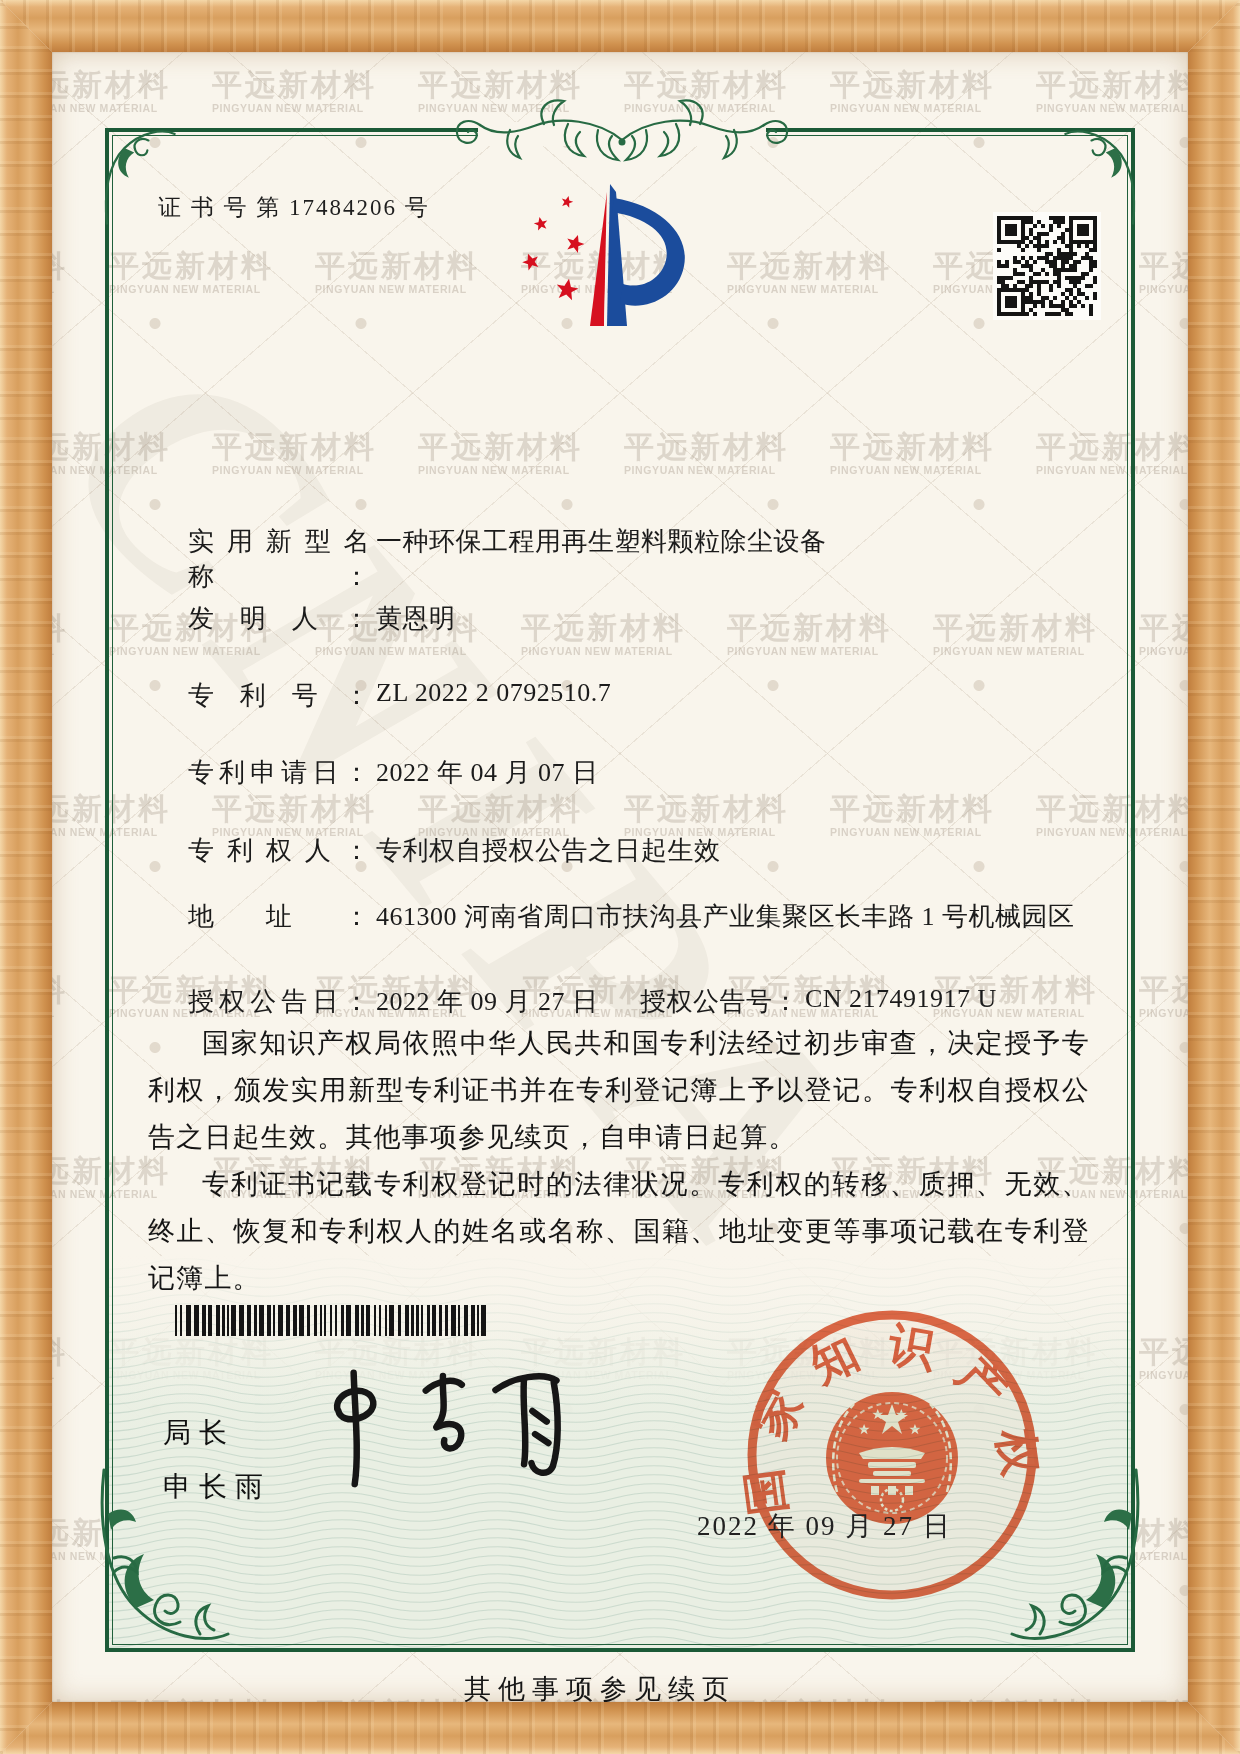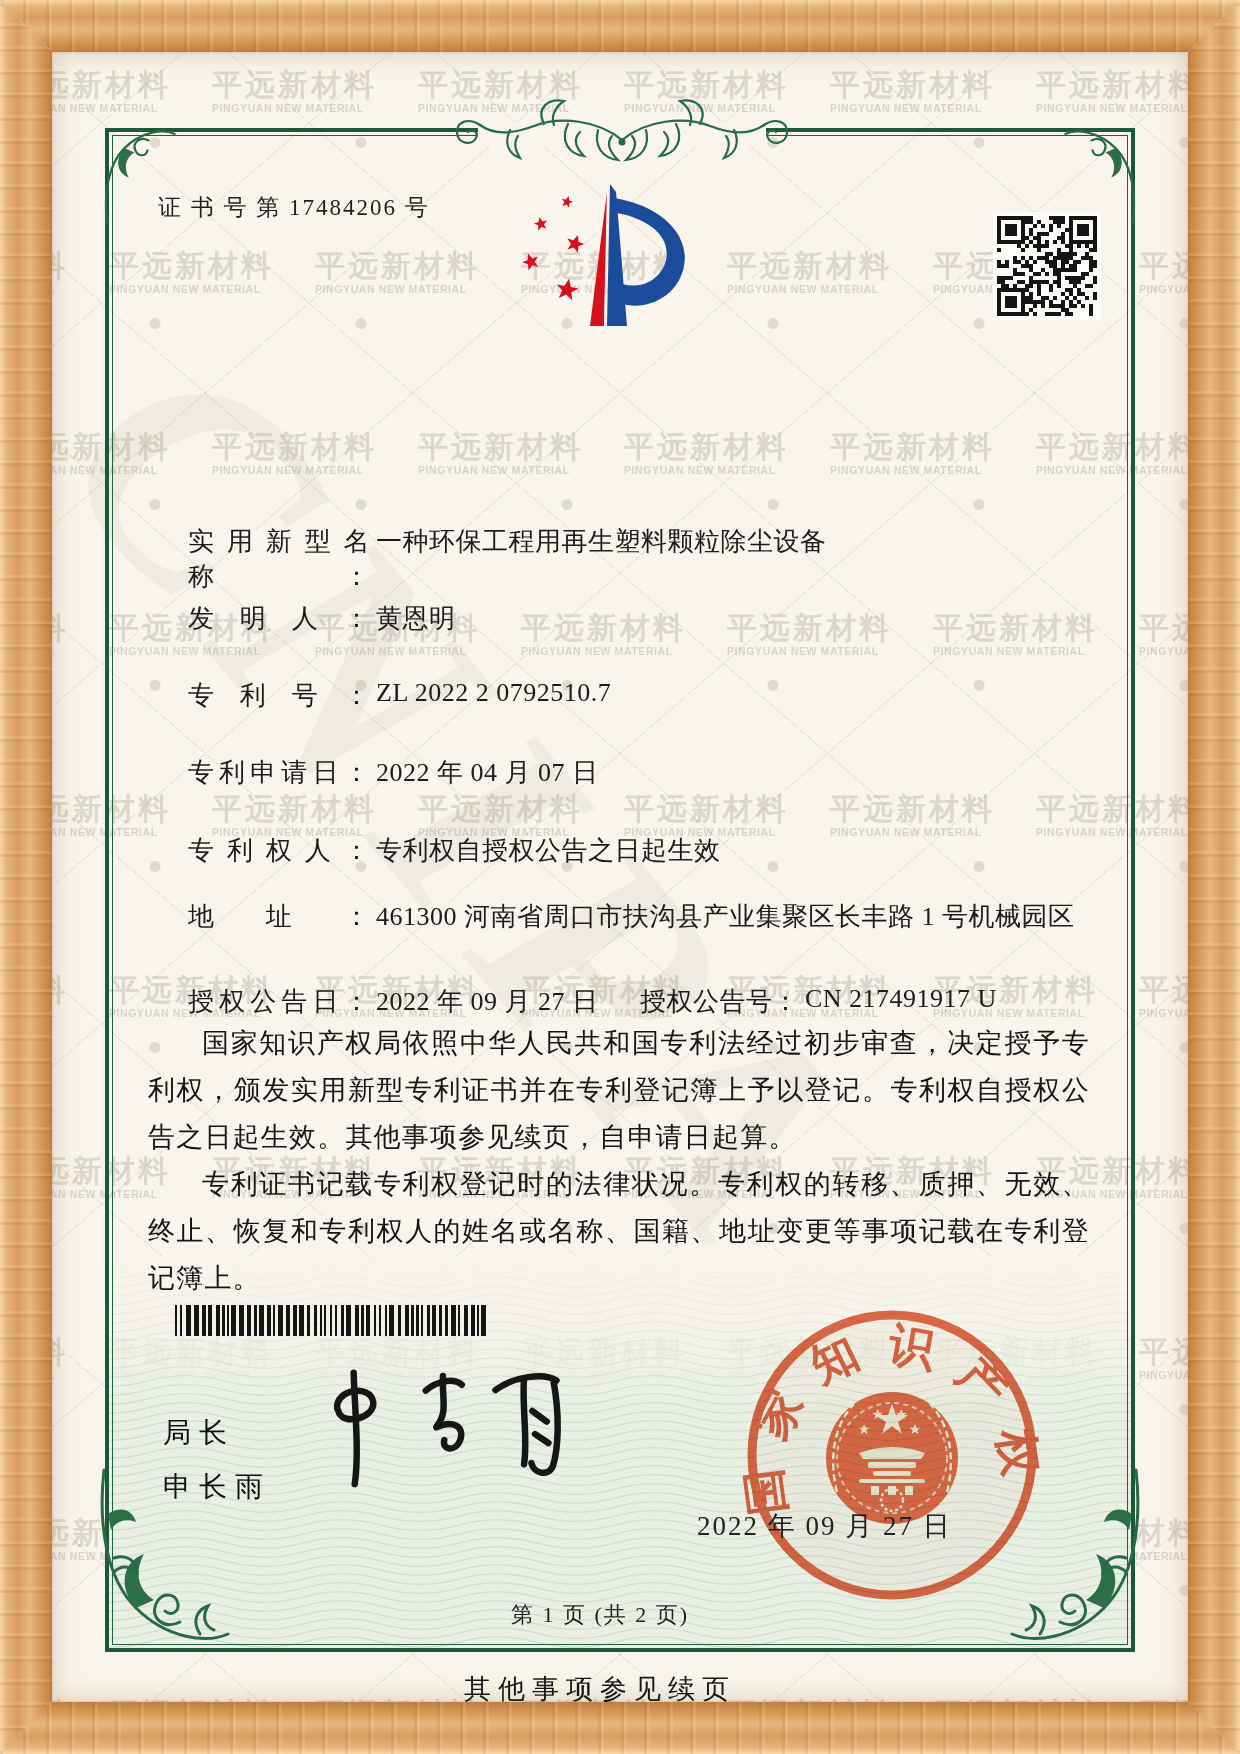--- a/index.html
+++ b/index.html
@@ -794,21 +794,20 @@
         <path d="M137,15 C135,40 141,54 129,68"></path>
         <path d="M128,70 C146,62 159,70 153,85 C148,97 133,95 136,84"></path>
         <path d="M193,32 C213,18 246,15 259,24"></path>
         <path d="M224,22 C221,55 226,86 221,113"></path>
         <path d="M256,26 C261,60 259,96 252,116 C246,128 231,123 229,112"></path>
         <path d="M232,56 L247,68"></path>
         <path d="M234,81 L248,91"></path>
       </g>
     </svg>
 
-    <div class="abs page-info">第 1 页 (共 2 页)</div>
     <div class="abs continuation">其他事项参见续页</div>
   </div>
 
   <svg class="abs seal-svg" width="310" height="310" viewBox="0 0 310 310">
     <circle cx="155" cy="155" r="140" fill="rgba(228,97,60,0.04)" stroke="#e0603c" stroke-width="9"></circle>
     <path id="sealArc" d="M50,212 A112,112 0 1 1 260,212" fill="none"></path>
     <text font-size="46" font-weight="bold" fill="#df5a38" letter-spacing="4" font-family="Liberation Serif, DejaVu Serif, serif">
       <textPath href="#sealArc" startOffset="0" textLength="470" lengthAdjust="spacing">国家知识产权局</textPath>
     </text>
     <g>

